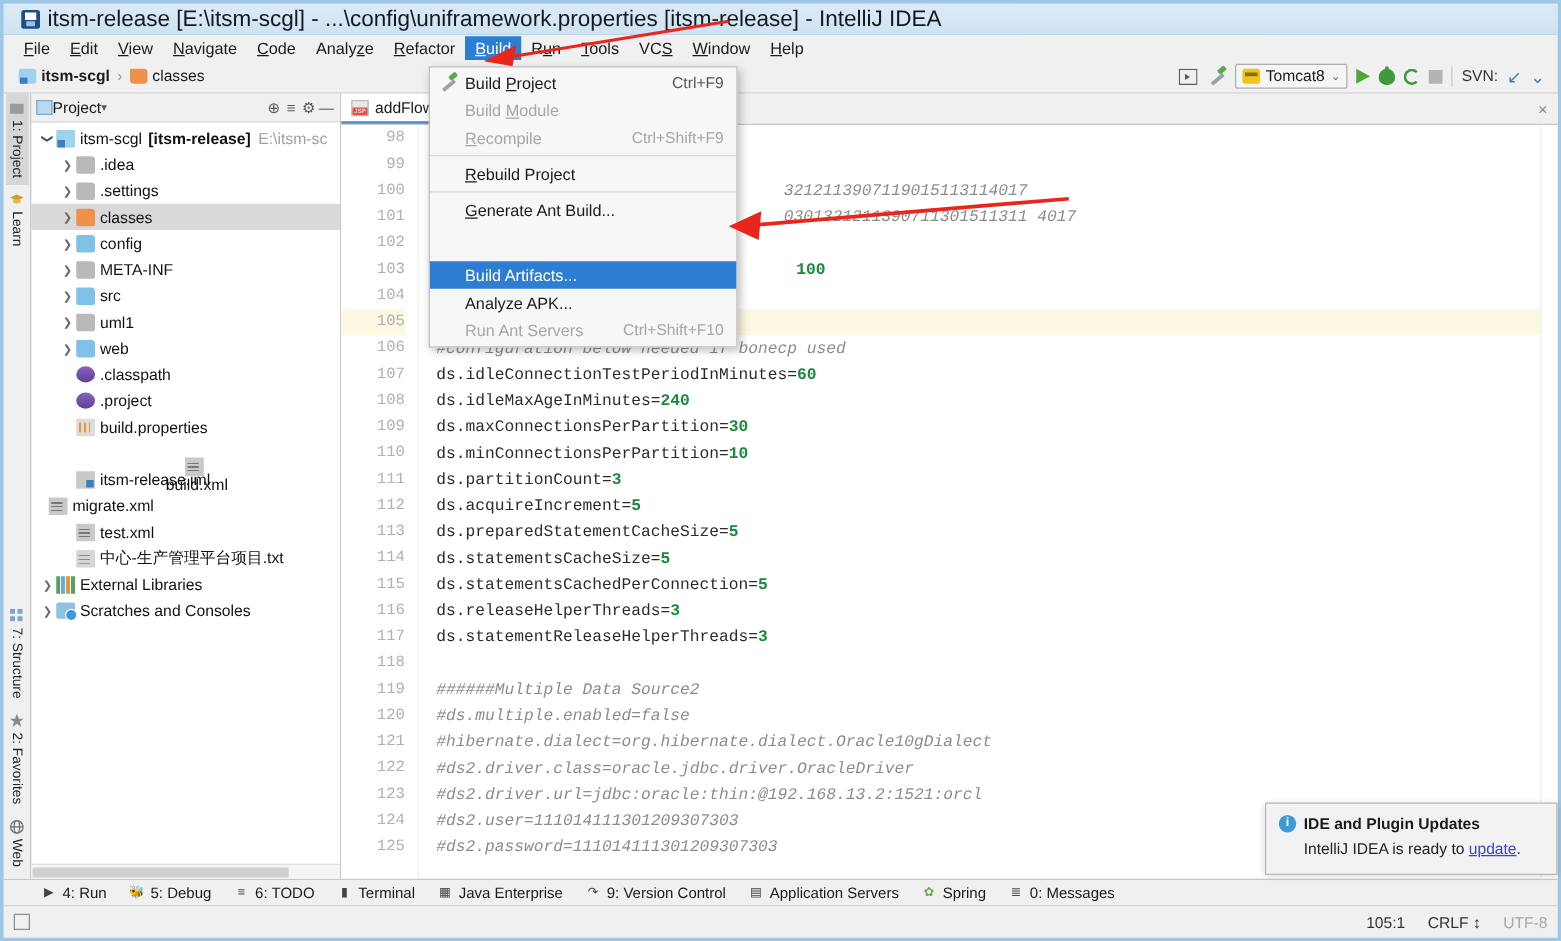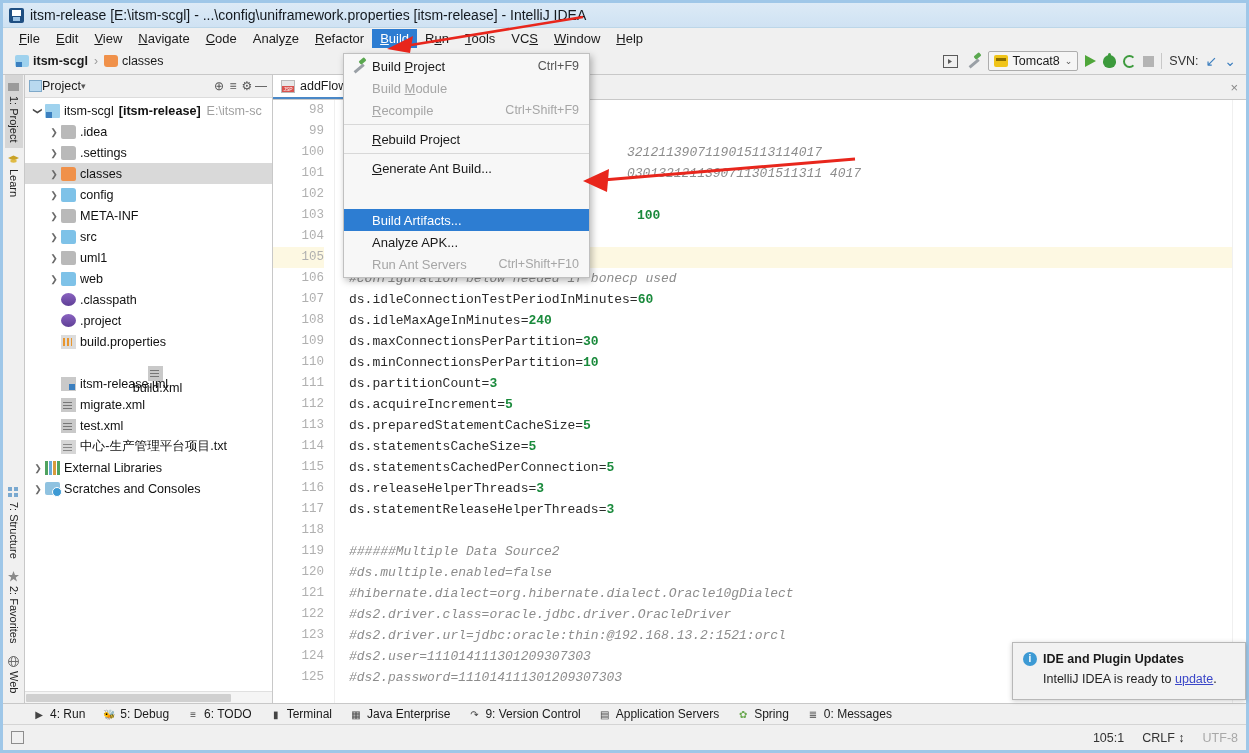--- a/index.html
+++ b/index.html
@@ -16,22 +16,22 @@
     position:absolute; inset:0;
     border:3px solid #9fc7e8;
     background:#f0f0f0;
     display:flex; flex-direction:column;
   }
   
   .titlebar {
     height:25px; flex:0 0 25px;
     background:linear-gradient(#dceaf6,#cfe2f3);
     display:flex; align-items:center;
-    padding-left:6px;
-    font-size:14px;
+    padding-left:14px;
+    font-size:18px;
     color:#14191f;
     border-bottom:1px solid #bcd6e8;
   }
   .app-icon {
     width:15px;height:15px;margin-right:6px;flex:0 0 15px;
     background:#1f4f82; border-radius:2px;
     position:relative;
   }
   .app-icon:after{
     content:""; position:absolute; left:3px; top:2px;
@@ -438,21 +438,21 @@
           <div class="trow" style="padding-left: 22px; flex-direction: column;">
             <span class="arr"></span>
             <span class="ti f-xml"></span>
             <span class="tlabel">build.xml</span>
           </div>
           <div class="trow" style="padding-left: 22px;">
             <span class="arr"></span>
             <span class="ti f-iml"></span>
             <span class="tlabel">itsm-release.iml</span>
           </div>
-          <div class="trow" style="padding-left: 22px;">
+          <div class="trow" style="">
             <span class="arr"></span>
             <span class="ti f-xml"></span>
             <span class="tlabel">migrate.xml</span>
           </div>
           <div class="trow" style="padding-left: 22px;">
             <span class="arr"></span>
             <span class="ti f-xml"></span>
             <span class="tlabel">test.xml</span>
           </div>
           <div class="trow" style="padding-left: 22px;">

